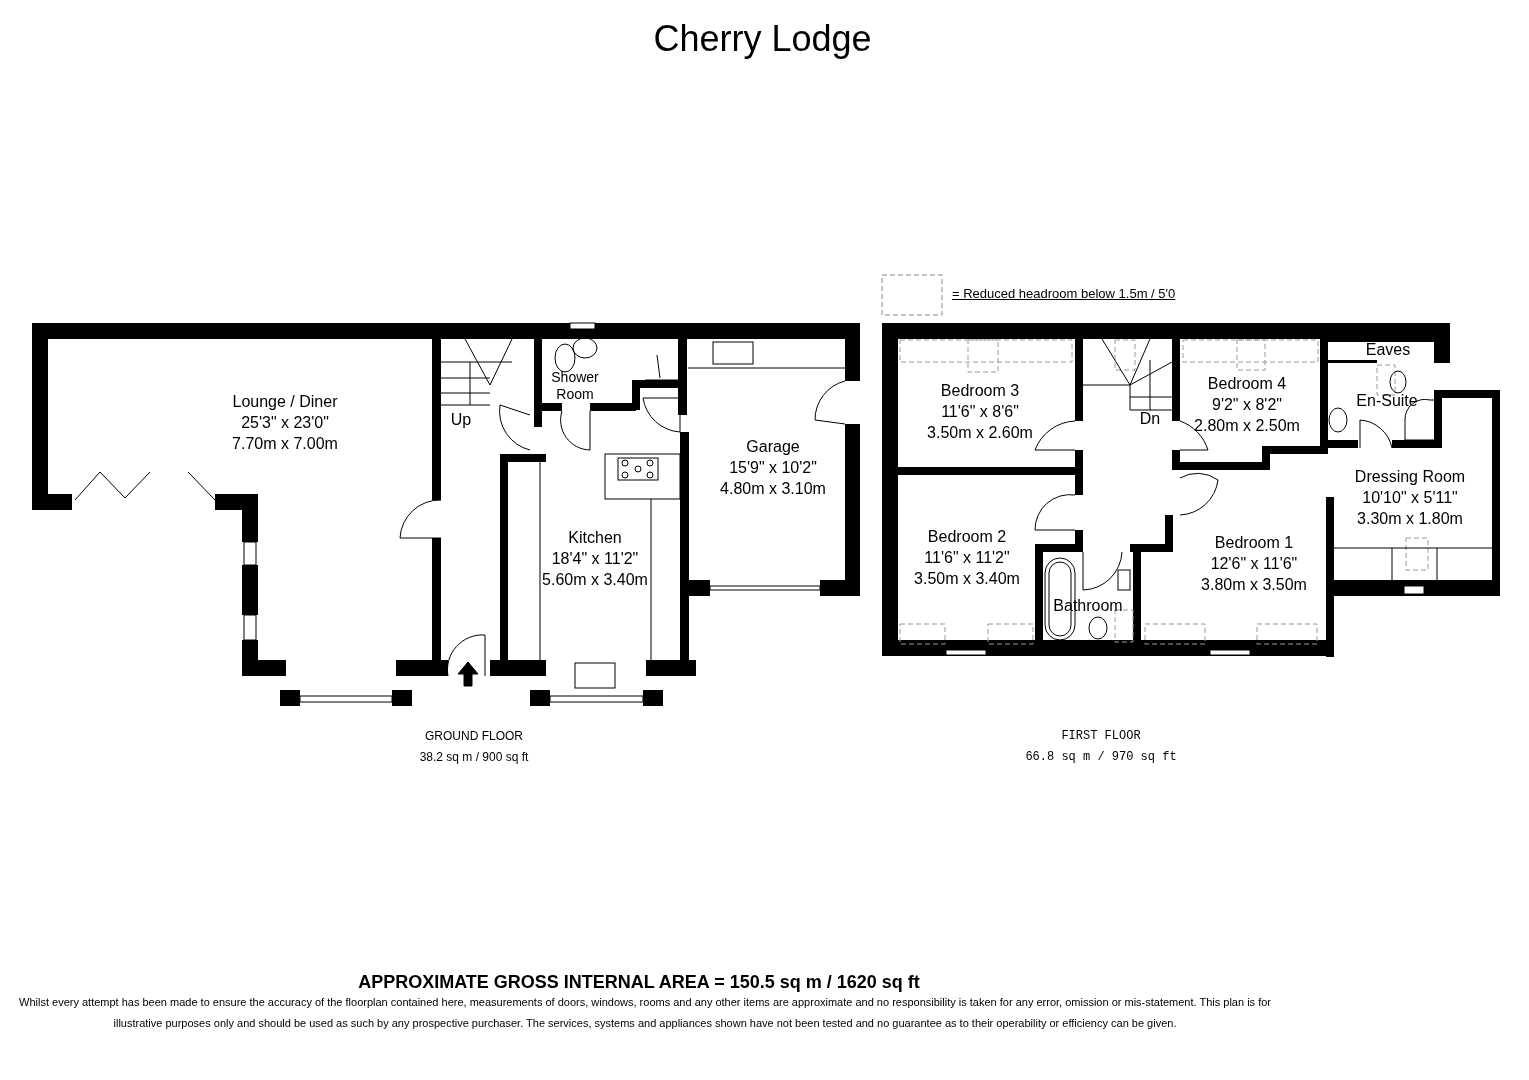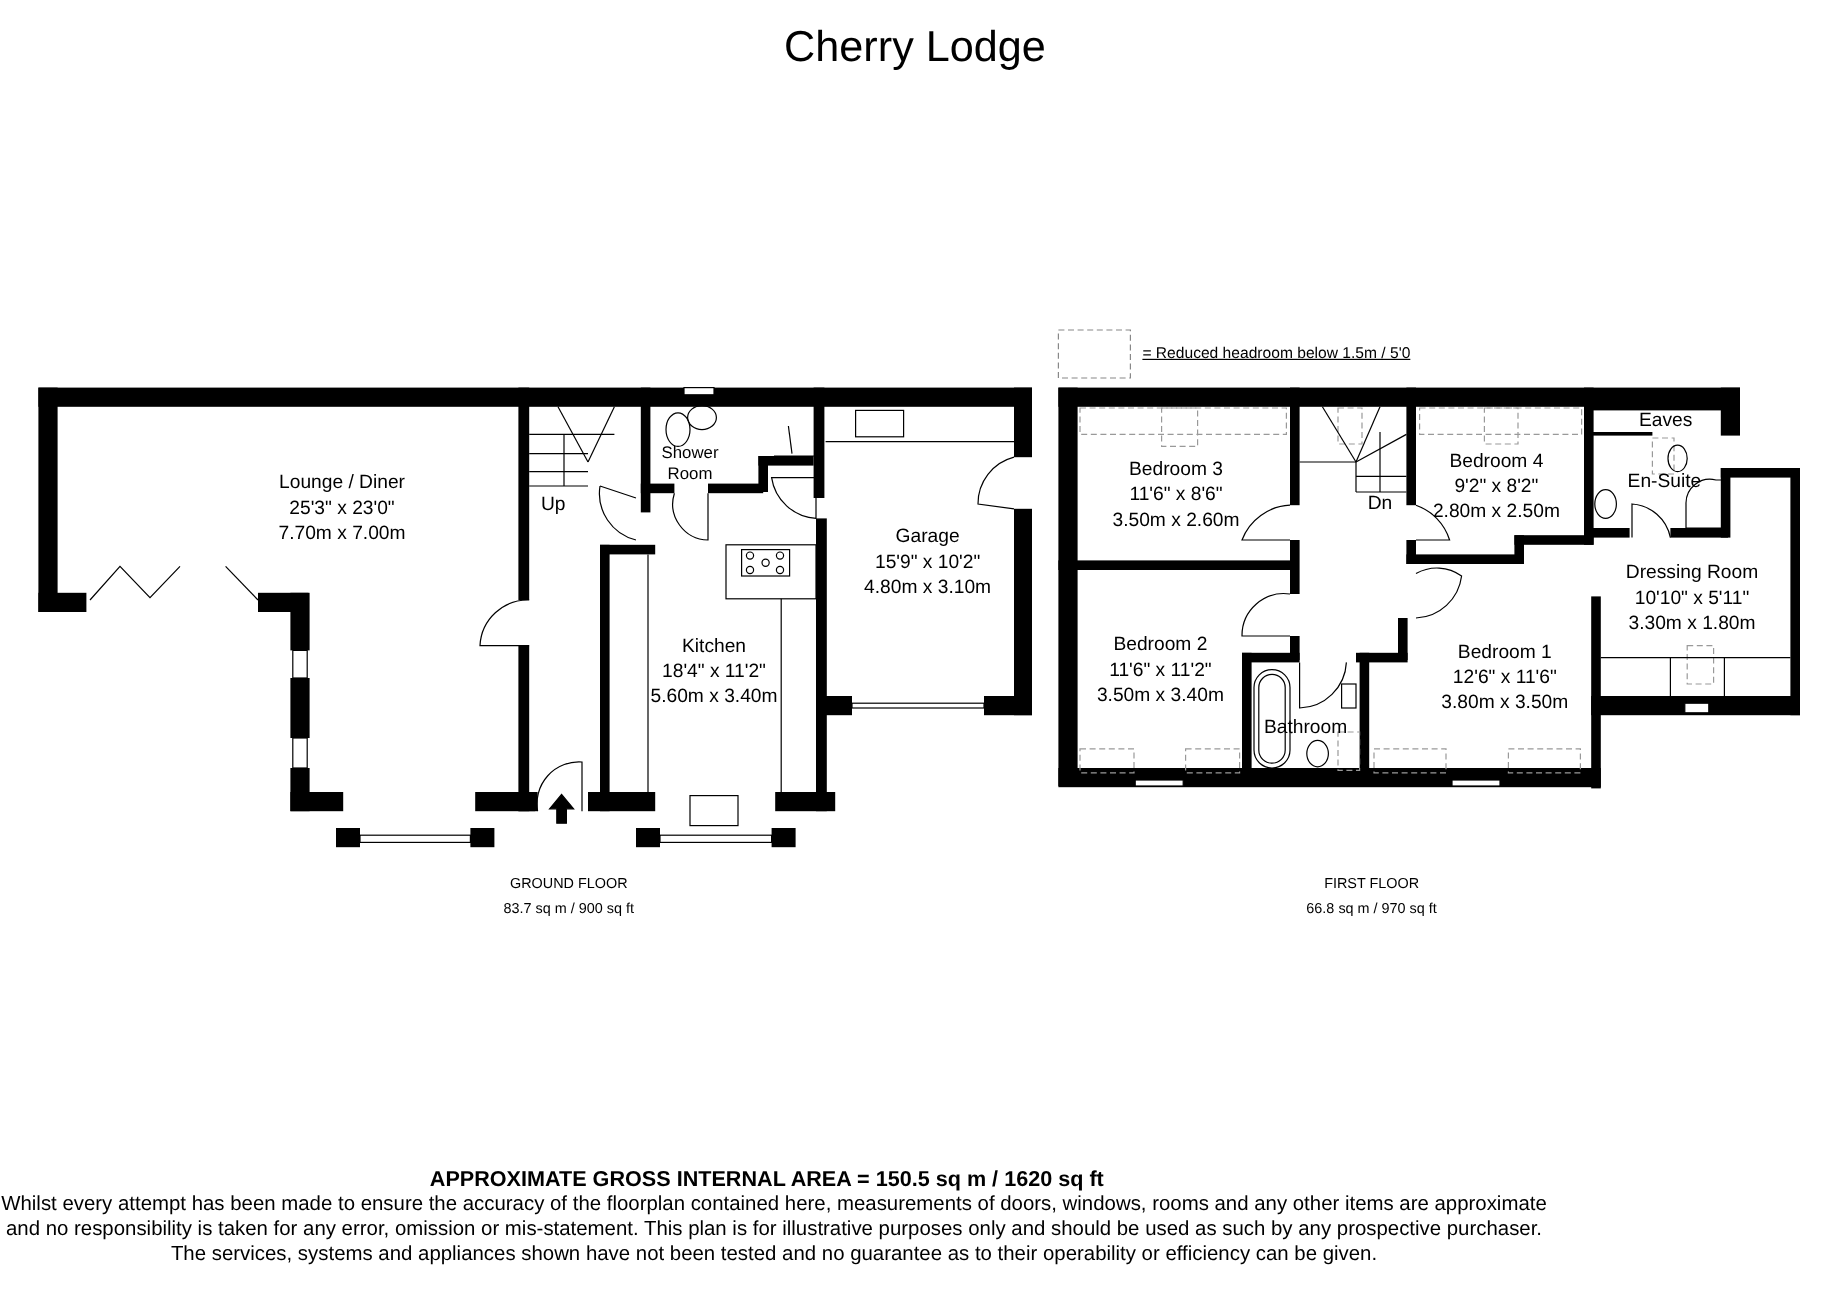--- a/index.html
+++ b/index.html
@@ -5,21 +5,21 @@
   html, body { margin:0; padding:0; background:#ffffff; }
   body { width:1529px; height:1080px; position:relative; overflow:hidden; font-family:"Liberation Sans", sans-serif; color:#000; }
   .title { position:absolute; left:0; width:1525px; top:18px; text-align:center; font-size:36px; }
   svg.plan { position:absolute; left:0; top:0; }
   .rl { font-family:"Liberation Sans", sans-serif; font-size:16px; fill:#000; text-anchor:middle; }
   .rl-sm { font-size:14px; }
   .floor-label { position:absolute; text-align:center; font-size:12px; line-height:21px; width:260px; }
   .legend-text { position:absolute; left:952px; top:286px; font-size:13px;text-decoration:underline; }
   .footer { position:absolute; left:0; width:1278px; top:972px; text-align:center; }
   .footer .gia { font-weight:bold; font-size:18px; line-height:20px; }
-  .footer .disc { font-size:17px; line-height:21px; width:1290px; margin:0 auto; }
+  .footer .disc { font-size:11px; line-height:21px; width:1290px; margin:0 auto; }
 </style>
 </head>
 <body>
 
 <div class="title">Cherry Lodge</div>
 
 <svg class="plan" width="1529" height="1080" viewBox="0 0 1529 1080">
 
   <g fill="#000">
 
@@ -252,23 +252,23 @@
     <text class="rl" x="1254" y="548">Bedroom 1</text>
     <text class="rl" x="1254" y="569">12'6" x 11'6"</text>
     <text class="rl" x="1254" y="590">3.80m x 3.50m</text>
   </g>
 </svg>
 
 <div class="legend-text">= Reduced headroom below 1.5m / 5'0</div>
 
 <div class="floor-label" style="left:344px; top:726px;">
   <div>GROUND FLOOR</div>
-  <div>83.7 sq m / 900 sq ft</div>
+  <div>38.2 sq m / 900 sq ft</div>
 </div>
-<div class="floor-label" style="left:1013px; top:726px;">
+<div class="floor-label" style="left:971px; top:726px;font-family:Liberation Mono, monospace;">
   <div>FIRST FLOOR</div>
   <div>66.8 sq m / 970 sq ft</div>
 </div>
 
 <div class="footer">
   <div class="gia">APPROXIMATE GROSS INTERNAL AREA = 150.5 sq m / 1620 sq ft</div>
   <div class="disc">Whilst every attempt has been made to ensure the accuracy of the floorplan contained here, measurements of doors, windows, rooms and any other items are approximate and no responsibility is taken for any error, omission or mis-statement. This plan is for illustrative purposes only and should be used as such by any prospective purchaser. The services, systems and appliances shown have not been tested and no guarantee as to their operability or efficiency can be given.</div>
 </div>
 
 </body></html>

